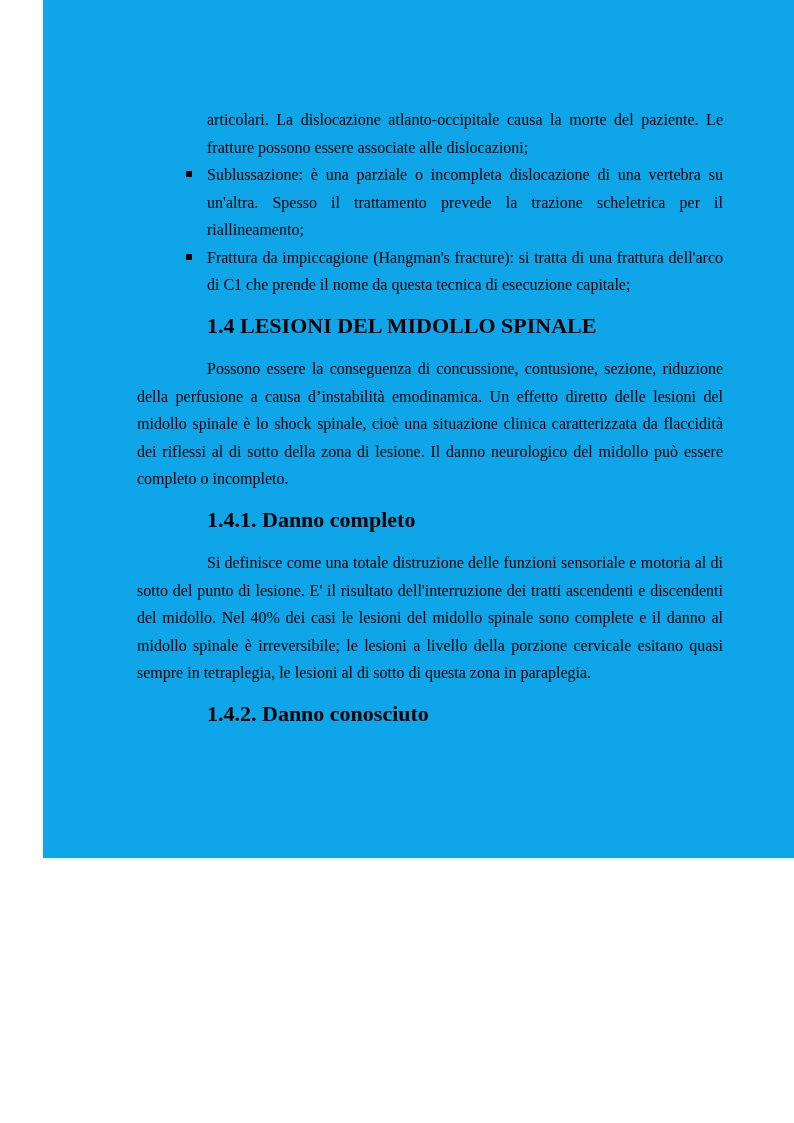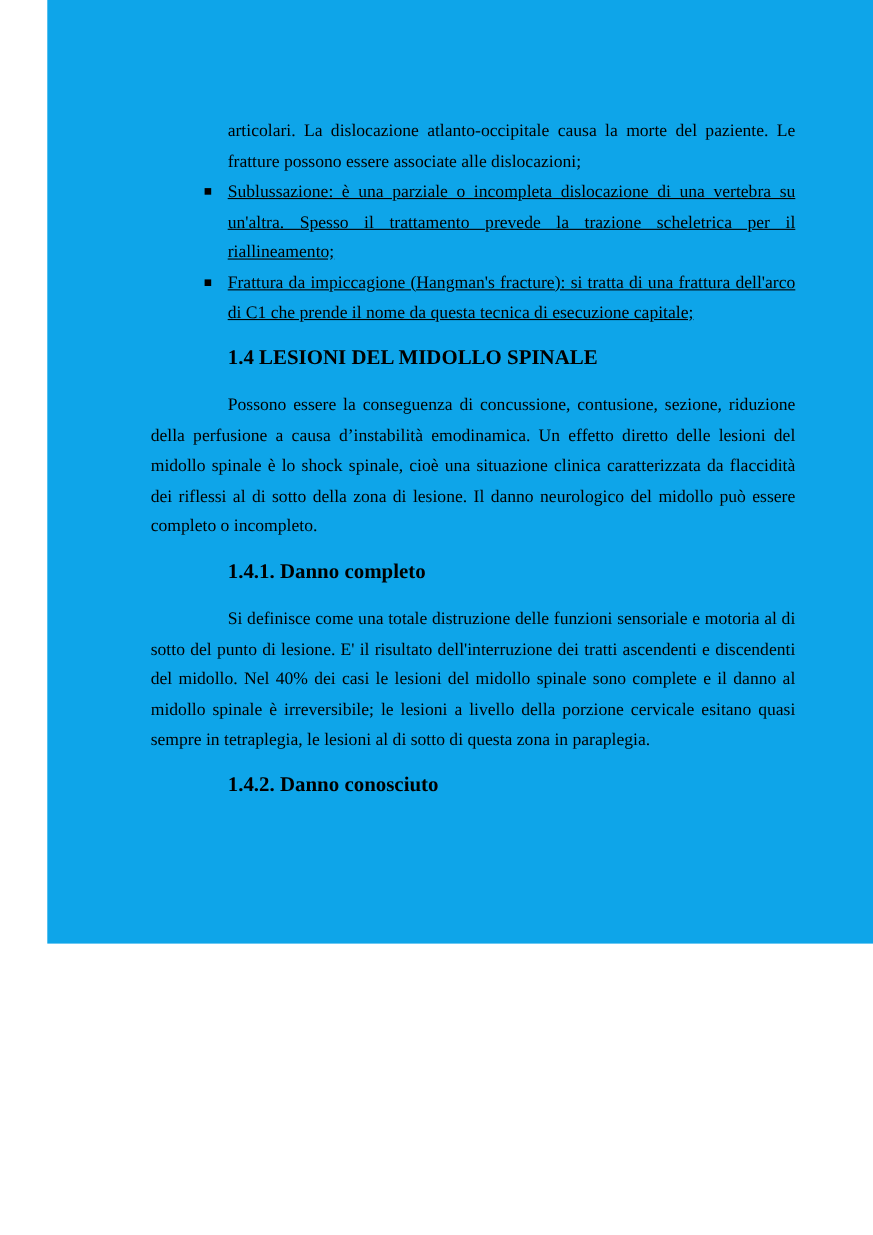--- a/index.html
+++ b/index.html
@@ -31,32 +31,31 @@
   }
   ul.bullets {
     list-style: none;
     margin: 0;
     padding: 0;
   }
   ul.bullets li {
     position: relative;
     padding-left: 70px;
     margin: 0;
-    text-decoration: underline;
   }
   ul.bullets li .sq {
     position: absolute;
     left: 49px;
     top: 10px;
     width: 6px;
     height: 6px;
     background: #000000;
   }
   h2.sec, h3.sub {
-    font-size: 19px;
+    font-size: 22px;
     line-height: 27.5px;
     font-weight: bold;
     text-align: left;
     margin: 13px 0 16px 70px;
   }
   p.par {
     margin: 0;
     text-indent: 70px;
   }
   .footer {

